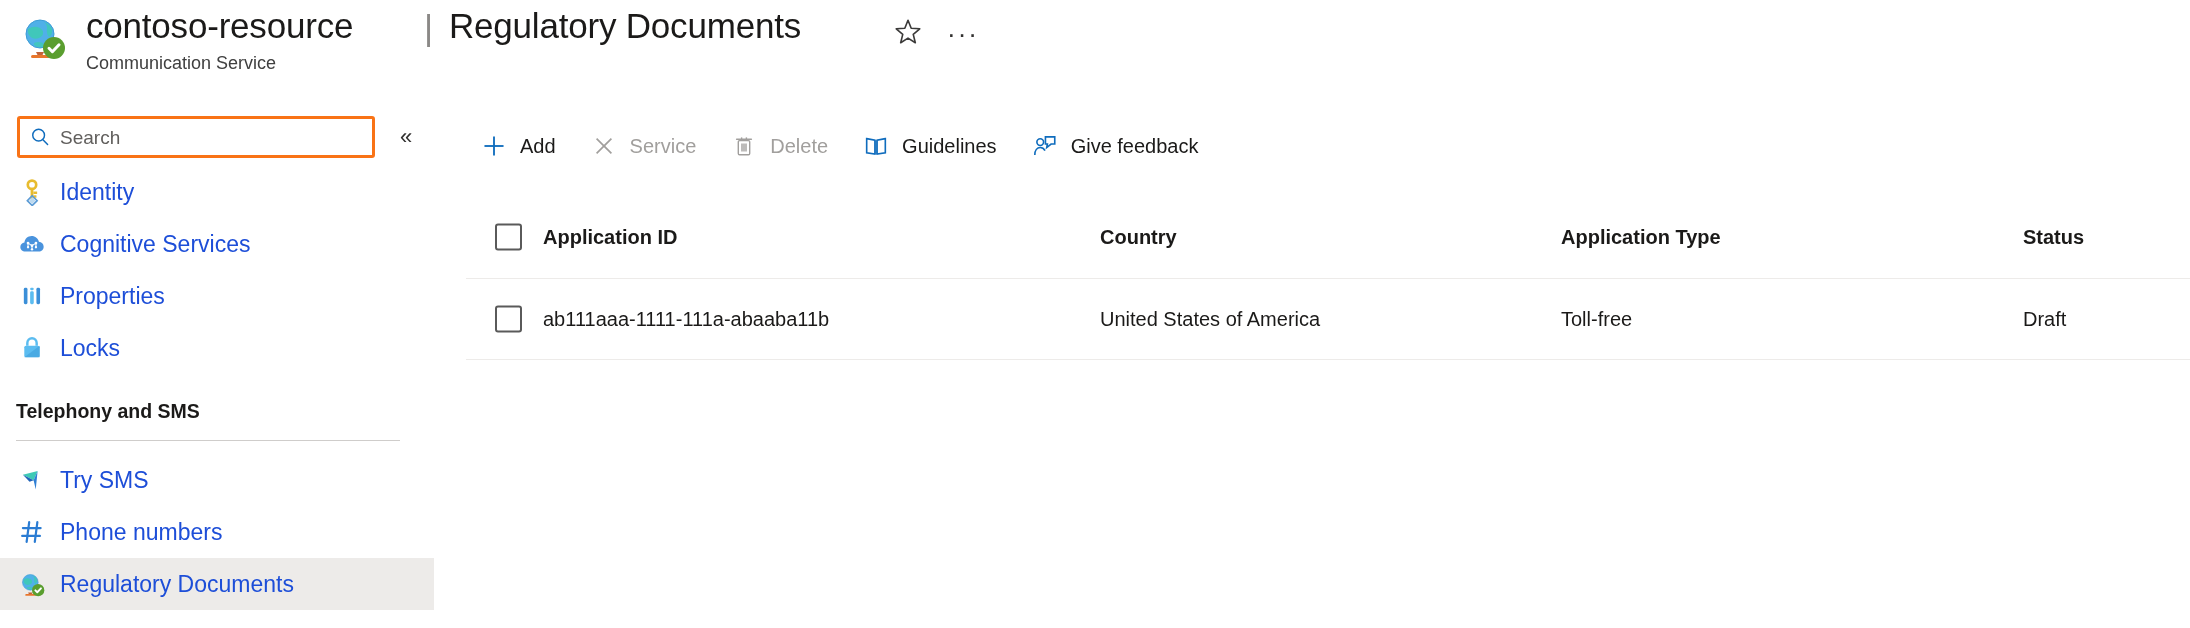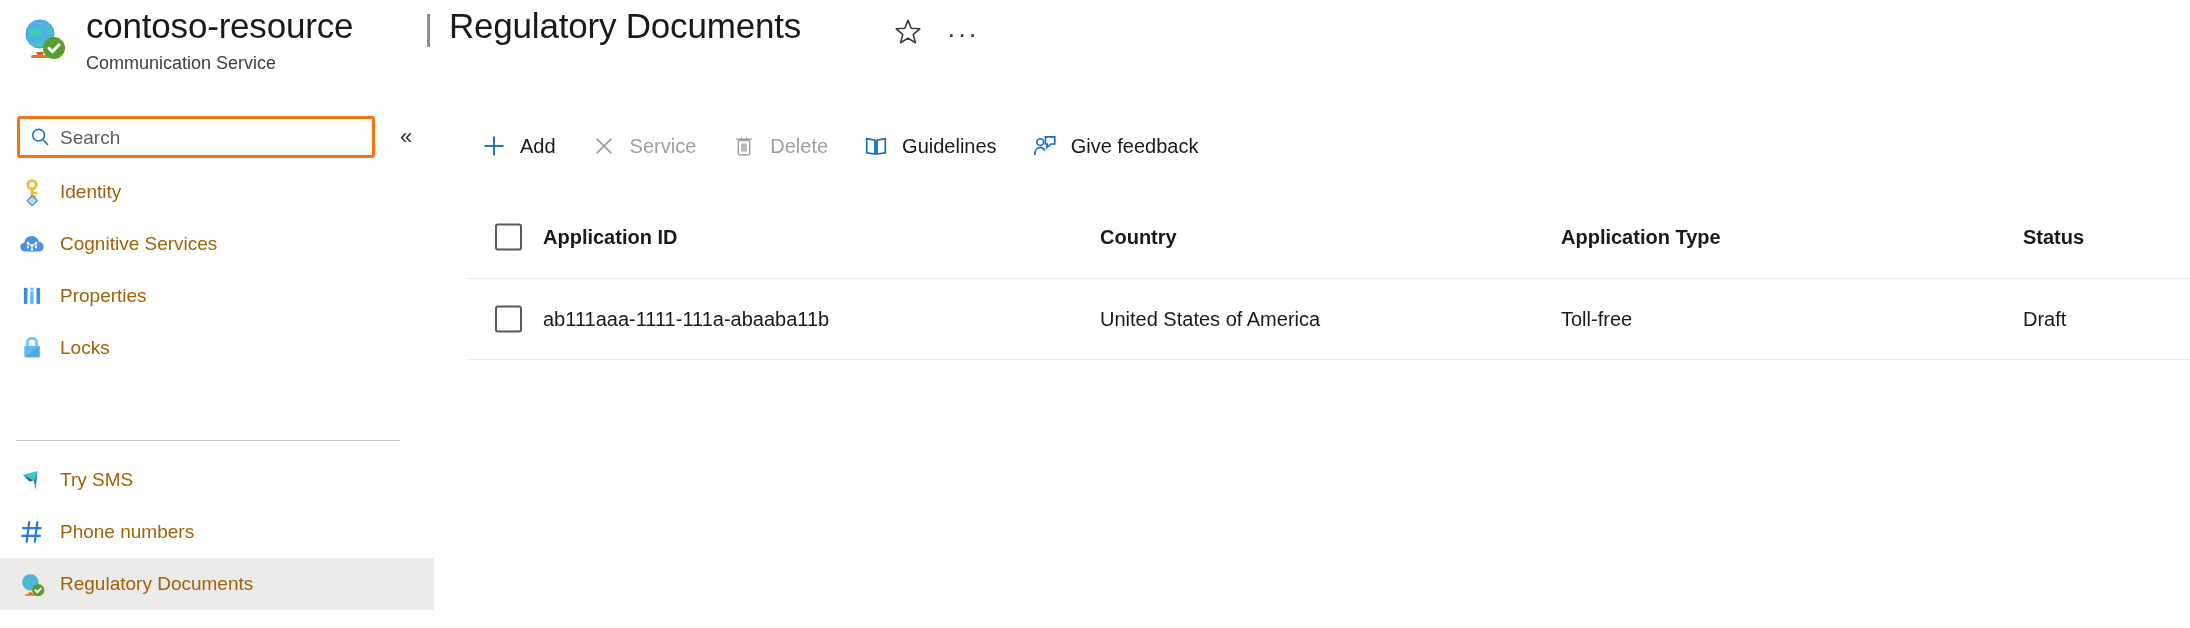--- a/index.html
+++ b/index.html
@@ -123,22 +123,22 @@
     box-sizing: border-box;
   }
   .nav-item.selected { background: #edebe9; }
   .nav-icon {
     width: 34px; height: 34px;
     margin-left: 15px; margin-right: 11px;
     flex: none;
     display: flex; align-items: center; justify-content: center;
   }
   .nav-label {
-    font-size: 19px;
-    color: #a16207;
+    font-size: 23px;
+    color: #1d4ed8;
     white-space: nowrap;
   }
 
   .nav-section {
     position: absolute;
     left: 16px;
     width: 400px;
   }
   .nav-section-title {
     font-size: 19.5px;
@@ -341,20 +341,23 @@
       <span class="nav-icon">
         <svg width="28" height="28" viewBox="0 0 24 24">
           <path d="M8 10 V7.8 C8 5.4 9.8 3.7 12 3.7 C14.2 3.7 16 5.4 16 7.8 V10" fill="none" stroke="#5bbcf0" stroke-width="2.1"></path>
           <rect x="5.4" y="10" width="13.2" height="10" rx="1.4" fill="#5bbcf0"></rect>
           <path d="M5.4 20 L18.6 10 L18.6 20 Z" fill="#3b9bd9" opacity="0.55"></path>
         </svg>
       </span>
       <span class="nav-label">Locks</span>
     </div>
 
+    <div class="nav-section" style="top:292px">
+      <div class="nav-section-title">Telephony and SMS</div>
+    </div>
     <div class="nav-section-rule" style="top:332px"></div>
 
     <div class="nav-item" style="top:346px">
       <span class="nav-icon">
         <svg width="28" height="28" viewBox="0 0 24 24">
           <path d="M4.2 7.6 L16.8 4.2 L13.4 12.2 Z" fill="#3ecab5"></path>
           <path d="M13.4 12.2 L16.8 4.2 L15.2 20.2 Z" fill="#2f7fd4"></path>
           <path d="M4.2 7.6 L13.4 12.2 L9.9 13.6 Z" fill="#1f62b8"></path>
         </svg>
       </span>

